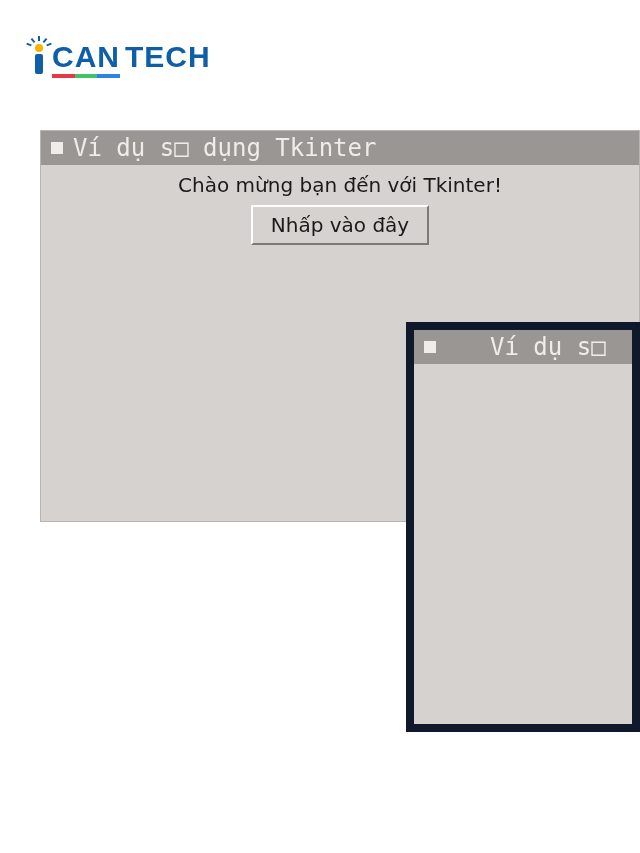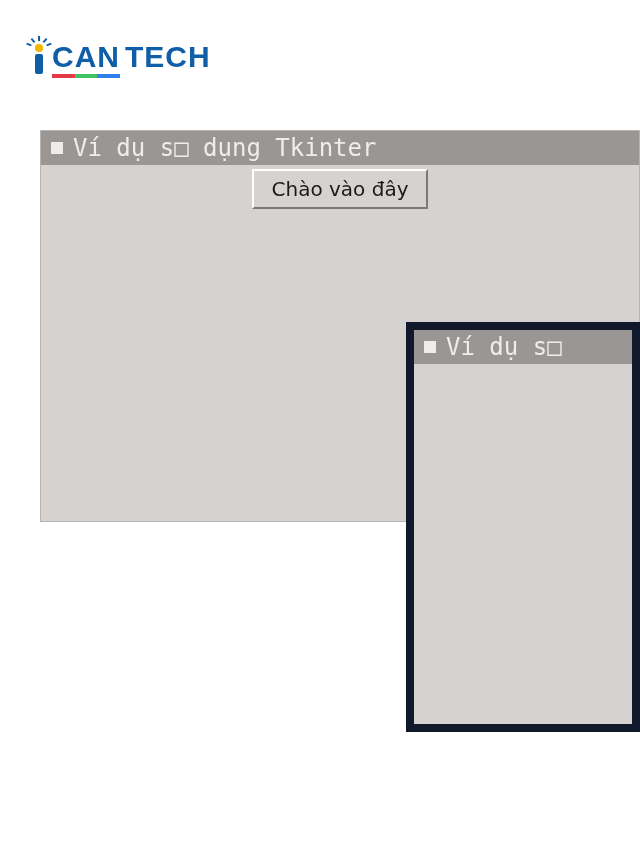--- a/index.html
+++ b/index.html
@@ -139,20 +139,21 @@
     width: 234px;
     height: 410px;
     background: #d6d2d0;
     border: 8px solid #10182c;
   }
   .window2 .titlebar {
     height: 34px;
     background: #9a9693;
     font-size: 24px;
     color: #efecea;
+    gap: 44px;
   }
 </style>
 </head>
 <body>
 
 <div class="logo">
   <div class="logo-i">
     <div class="spark"></div>
     <div class="spark l"></div>
     <div class="spark r"></div>
@@ -170,21 +171,22 @@
     <div class="logo-tech">TECH</div>
   </div>
 </div>
 
 <div class="window1">
   <div class="titlebar">
     <div class="bullet"></div>
     <span>Ví dụ s□ dụng Tkinter</span>
   </div>
   <div class="win-body">
-    <div class="tk-button">Chào vào đây</div>
+    <div class="welcome">Chào mừng bạn đến với Tkinter!</div>
+    <div class="tk-button">Nhấp vào đây</div>
   </div>
 </div>
 
 <div class="window2">
   <div class="titlebar">
     <div class="bullet"></div>
     <span>Ví dụ s□</span>
   </div>
 </div>
 

